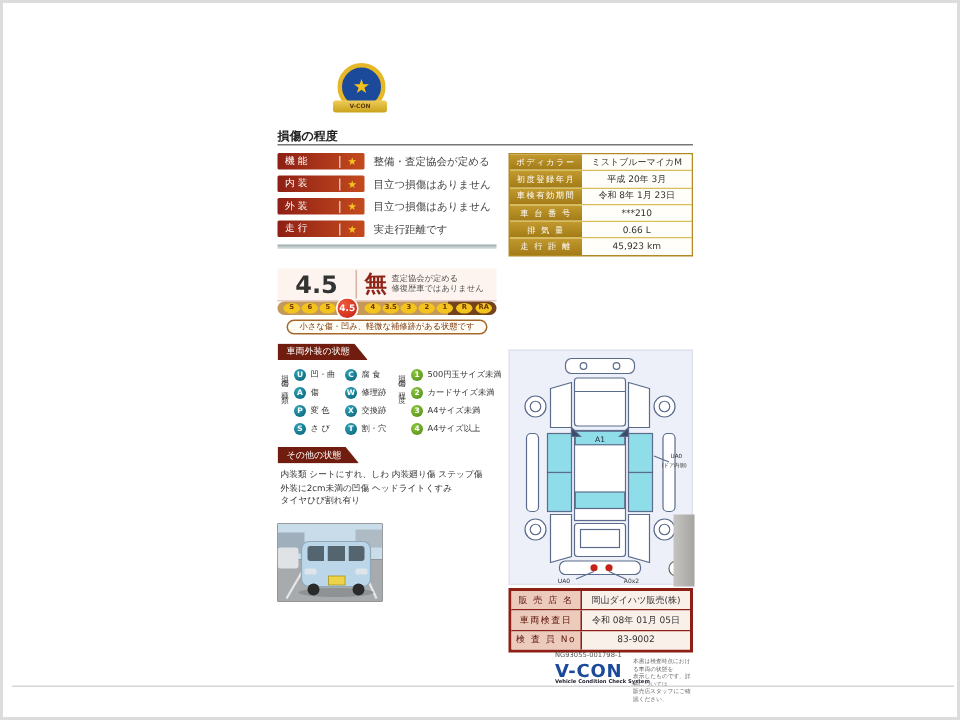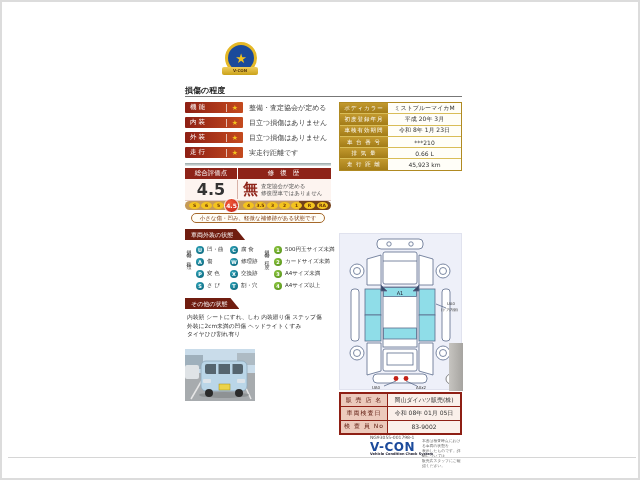--- a/index.html
+++ b/index.html
@@ -143,24 +143,20 @@
   </div>
   <div class="abs rating-row" style="top:145px">
     <div class="rating-label">
       <span>走 行</span>
       <span class="rating-star">★</span>
     </div>
     <span class="rating-text">実走行距離です</span>
   </div>
   <div class="abs div-bar"></div>
 
-  <div class="abs eval-head">
-    <div class="c1">総合評価点</div>
-    <div class="c2">修 復 歴</div>
-  </div>
   <div class="abs eval-body">
     <div class="eval-score">4.5</div>
     <div class="eval-mu">無</div>
     <div class="eval-note">
       <div>査定協会が定める</div>
       <div>修復歴車ではありません</div>
     </div>
   </div>
 
   <div class="abs scalebar"></div>

